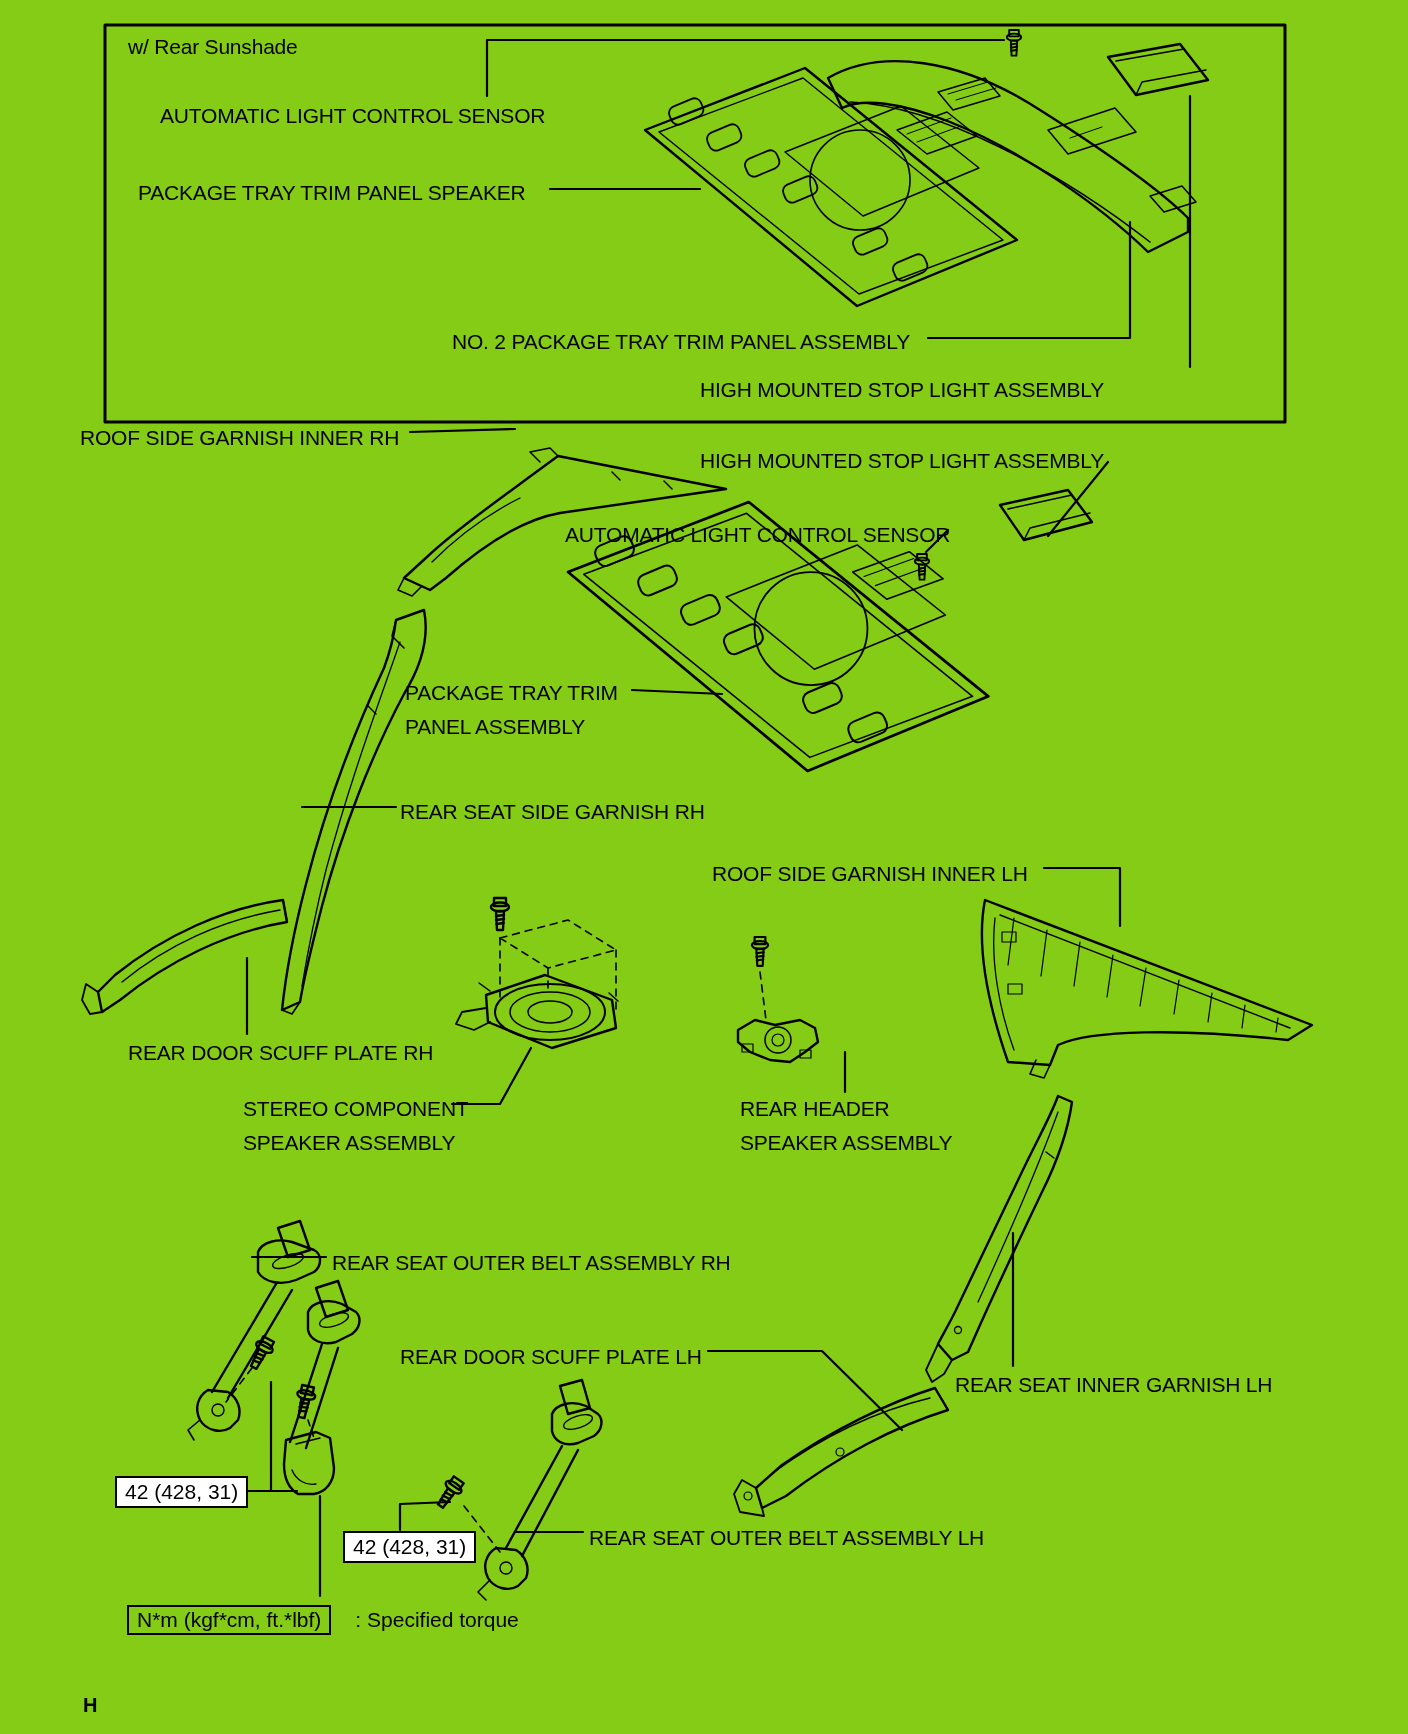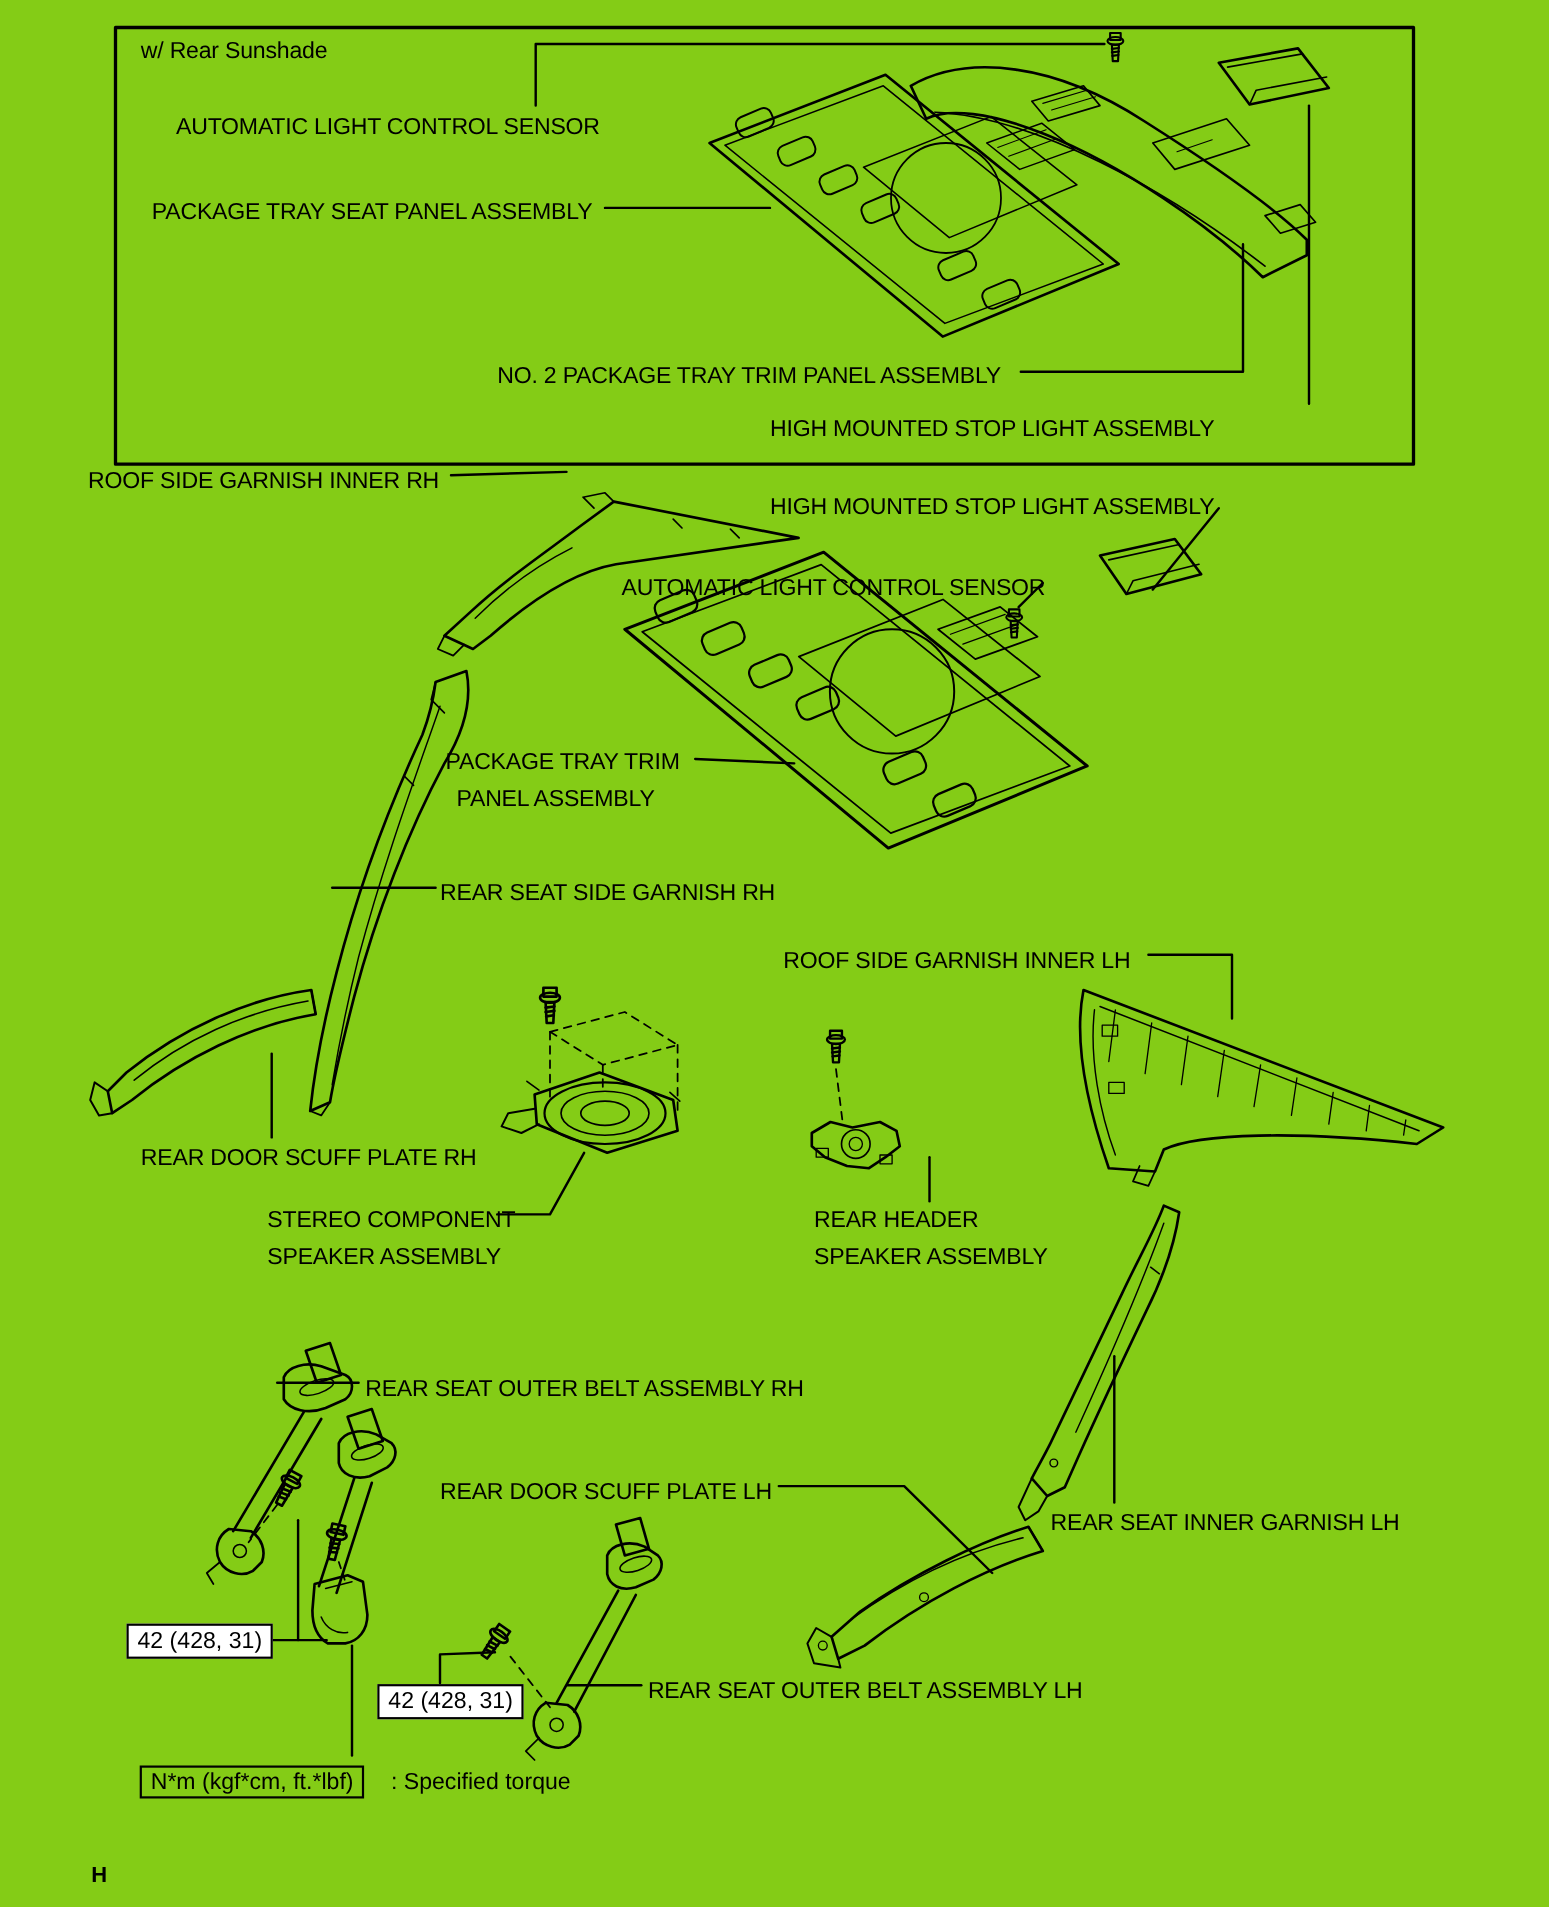--- a/index.html
+++ b/index.html
@@ -239,29 +239,29 @@
       <line x1="243" y1="1491" x2="297" y2="1491"></line>
       <line x1="271" y1="1491" x2="271" y2="1382"></line>
       <polyline points="400,1530 400,1504 450,1502"></polyline>
       <line x1="516" y1="1532" x2="583" y2="1532"></line>
       <line x1="320" y1="1496" x2="320" y2="1596"></line>
     </g>
   </svg>
 
   <div class="lbl" style="left:128px;top:30px;">w/ Rear Sunshade</div>
   <div class="lbl" style="left:160px;top:99px;">AUTOMATIC LIGHT CONTROL SENSOR</div>
-  <div class="lbl" style="left:138px;top:176px;">PACKAGE TRAY SEAT PANEL ASSEMBLY</div>
+  <div class="lbl" style="left:138px;top:176px;">PACKAGE TRAY TRIM PANEL SPEAKER</div>
   <div class="lbl" style="left:452px;top:325px;">NO. 2 PACKAGE TRAY TRIM PANEL ASSEMBLY</div>
   <div class="lbl" style="left:700px;top:373px;">HIGH MOUNTED STOP LIGHT ASSEMBLY</div>
 
   <div class="lbl" style="left:700px;top:444px;">HIGH MOUNTED STOP LIGHT ASSEMBLY</div>
   <div class="lbl" style="left:80px;top:421px;">ROOF SIDE GARNISH INNER RH</div>
   <div class="lbl" style="left:565px;top:518px;">AUTOMATIC LIGHT CONTROL SENSOR</div>
   <div class="lbl" style="left:405px;top:676px;">PACKAGE TRAY TRIM</div>
-  <div class="lbl" style="left:415px;top:710px;">PANEL ASSEMBLY</div>
+  <div class="lbl" style="left:405px;top:710px;">PANEL ASSEMBLY</div>
   <div class="lbl" style="left:400px;top:795px;">REAR SEAT SIDE GARNISH RH</div>
   <div class="lbl" style="left:712px;top:857px;text-align:center;">ROOF SIDE GARNISH INNER LH</div>
   <div class="lbl" style="left:128px;top:1036px;">REAR DOOR SCUFF PLATE RH</div>
   <div class="lbl" style="left:243px;top:1092px;">STEREO COMPONENT</div>
   <div class="lbl" style="left:243px;top:1126px;">SPEAKER ASSEMBLY</div>
   <div class="lbl" style="left:740px;top:1092px;">REAR HEADER</div>
   <div class="lbl" style="left:740px;top:1126px;">SPEAKER ASSEMBLY</div>
   <div class="lbl" style="left:400px;top:1340px;">REAR DOOR SCUFF PLATE LH</div>
   <div class="lbl" style="left:332px;top:1246px;">REAR SEAT OUTER BELT ASSEMBLY RH</div>
   <div class="lbl" style="left:955px;top:1368px;">REAR SEAT INNER GARNISH LH</div>

